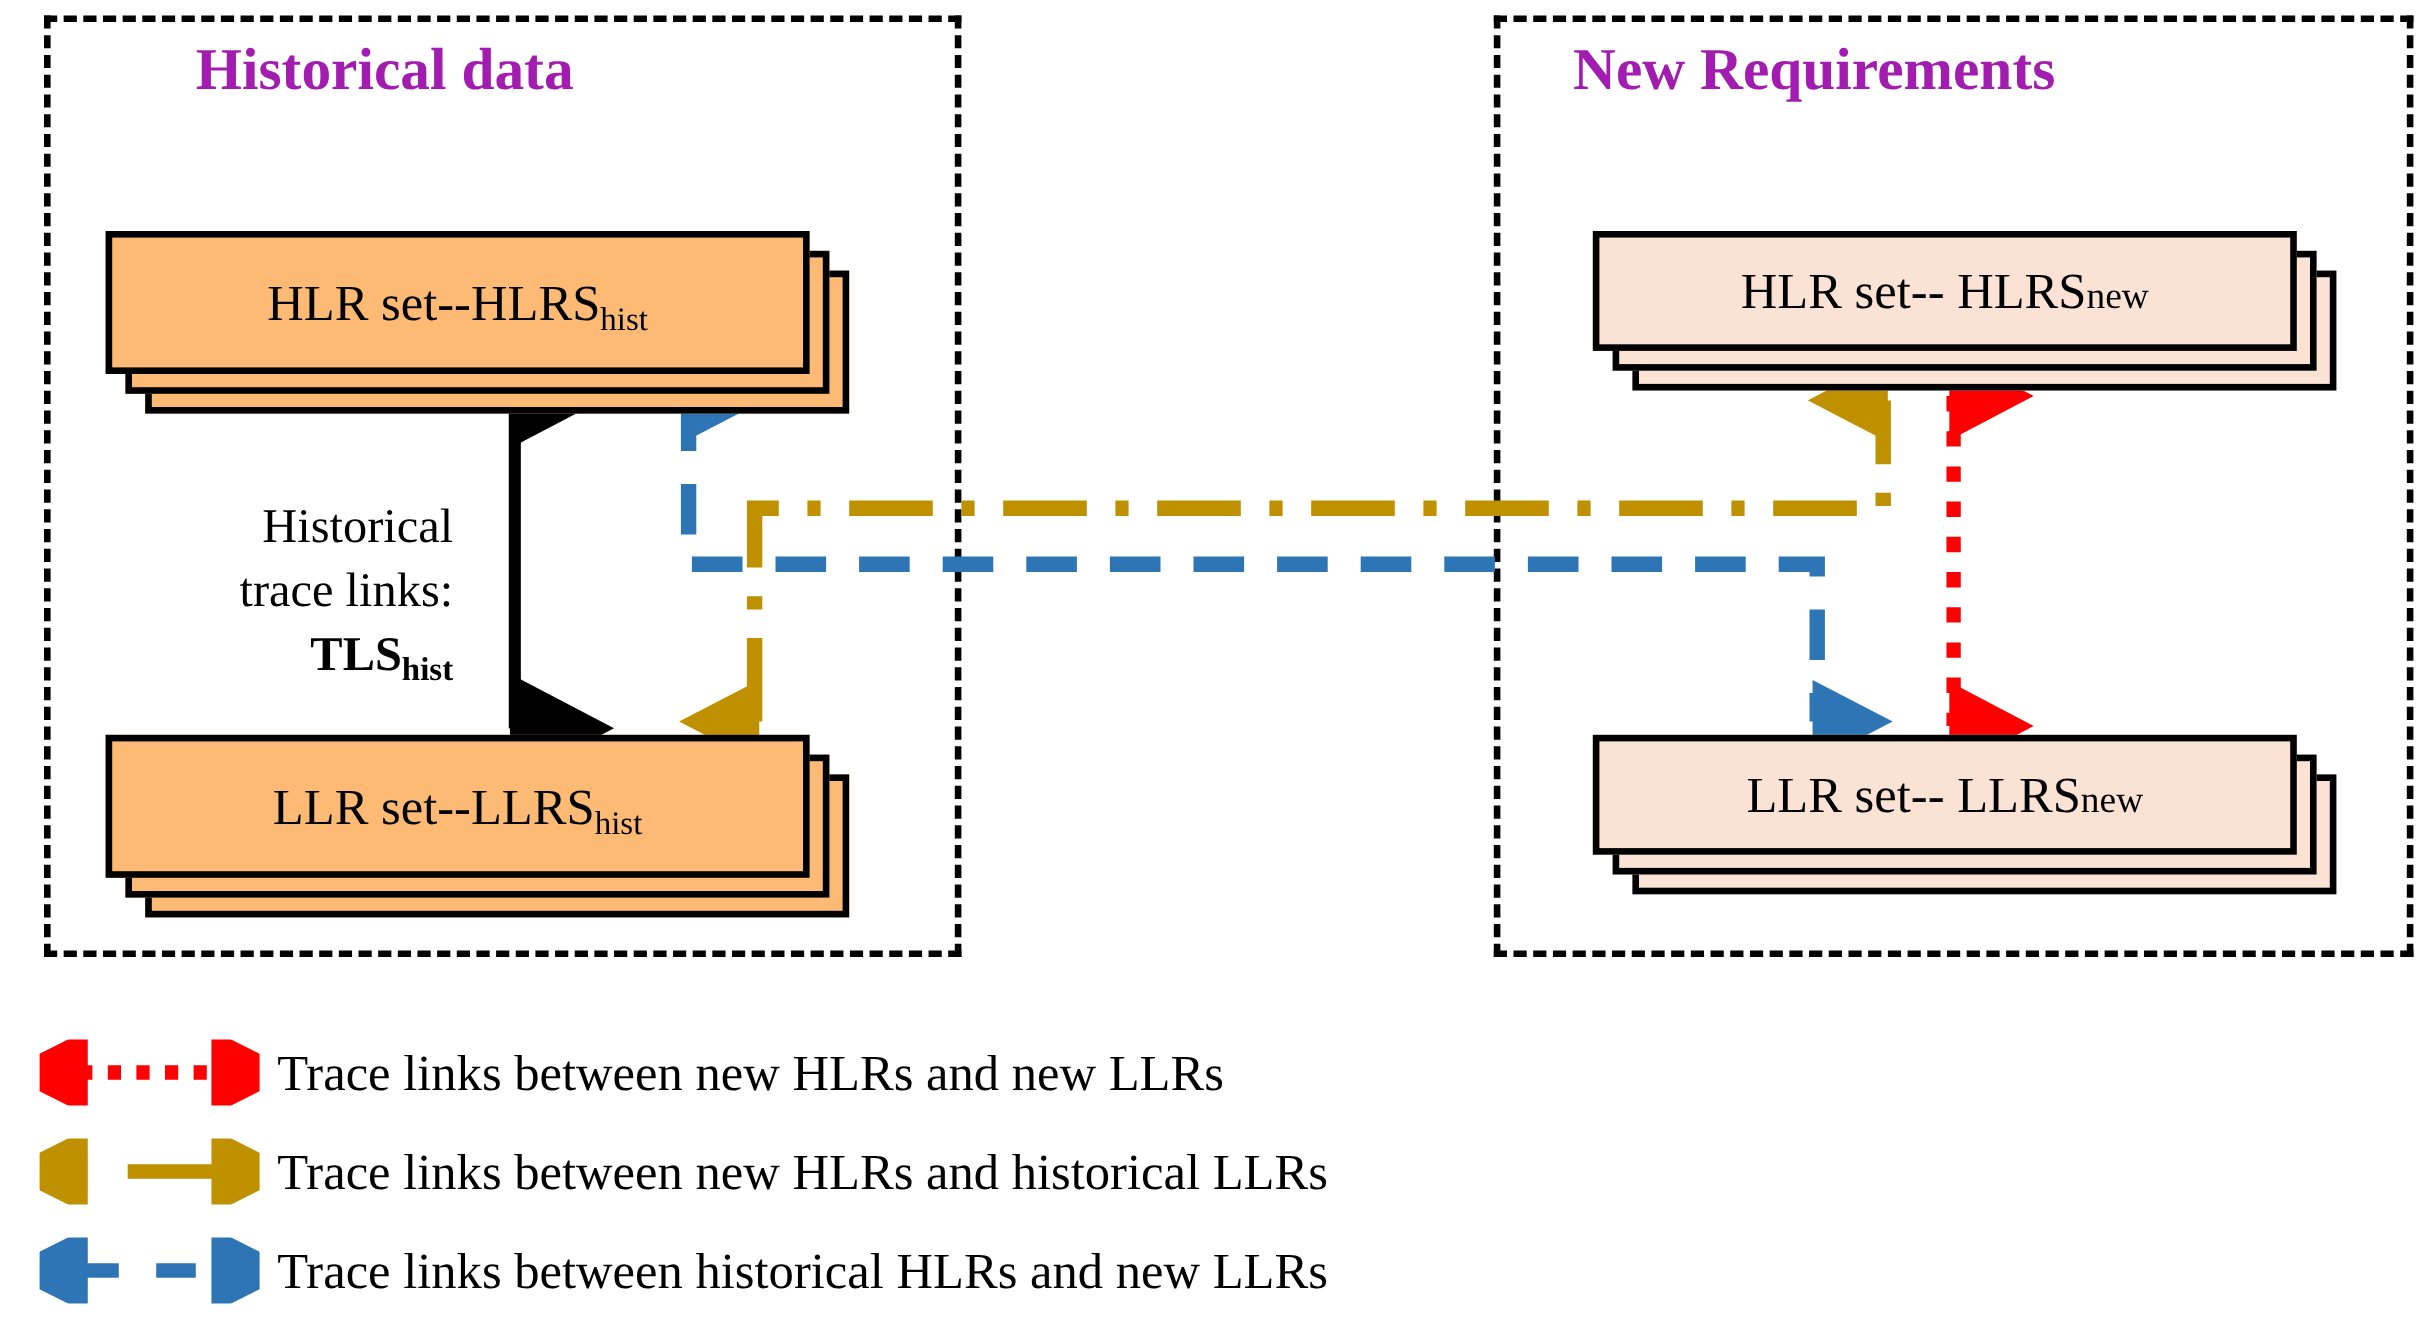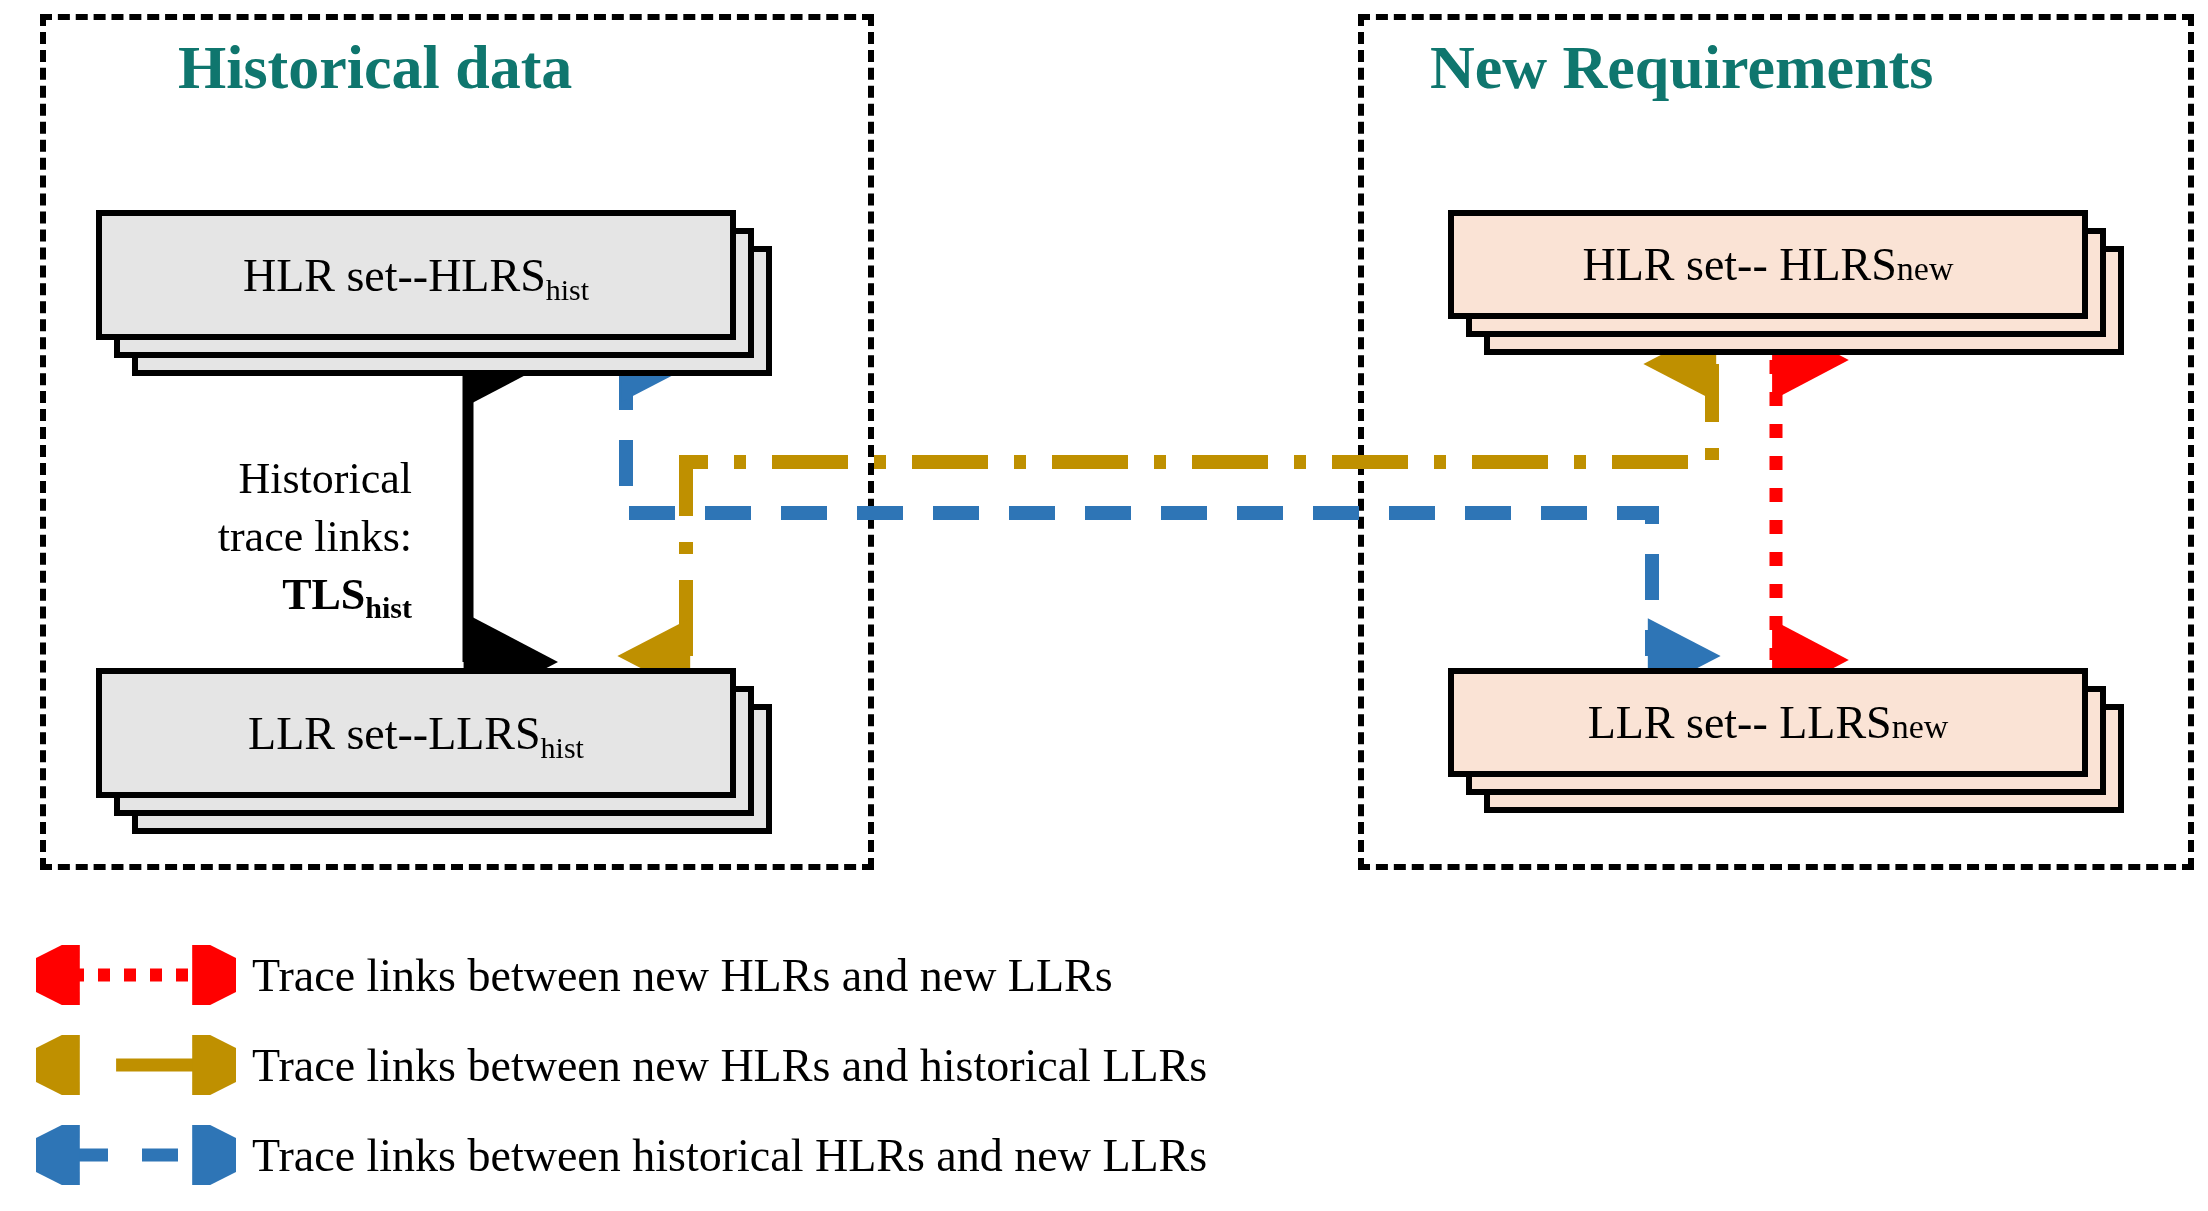--- a/index.html
+++ b/index.html
@@ -6,37 +6,37 @@
   body{width:2208px;height:1211px;position:relative;overflow:hidden;
        font-family:"Liberation Serif","DejaVu Serif",serif;}
   .canvas{position:absolute;inset:0;width:2208px;height:1211px;}
   svg.layer{position:absolute;left:0;top:0;width:2208px;height:1211px;pointer-events:none;}
 
   
   .panel{position:absolute;border:6px dashed #000;box-sizing:border-box;background:transparent;}
   #panel-hist{left:40px;top:14px;width:834px;height:856px;}
   #panel-new{left:1358px;top:14px;width:836px;height:856px;}
 
-  .panel-title{position:absolute;font-weight:bold;font-size:62px;color:#0f766e;
+  .panel-title{position:absolute;font-weight:bold;font-size:54px;color:#a21caf;
                letter-spacing:0px;white-space:nowrap;font-family:"Liberation Serif","DejaVu Serif",serif;}
   #title-hist{left:178px;top:32px;}
   #title-new{left:1430px;top:32px;}
 
   
   .stack{position:absolute;}
   .sheet{position:absolute;border:6px solid #000;box-sizing:border-box;}
   .sheet.s3{left:36px;top:36px;}
   .sheet.s2{left:18px;top:18px;}
   .sheet.s1{left:0;top:0;display:flex;align-items:center;justify-content:center;}
   .sheet-label{font-size:46px;color:#000;white-space:nowrap;
                font-family:"Liberation Serif","DejaVu Serif",serif;}
   .sheet-label sub{font-size:30px;vertical-align:baseline;position:relative;top:9px;}
   .sheet-label .smallnew{font-size:34px;}
 
-  .blue .sheet{background:#e5e5e5;justify-content:center;}
+  .blue .sheet{background:#fdba74;justify-content:center;}
   .peach .sheet{background:#fae3d5;}
 
   #box-hlr-hist{left:96px;top:210px;}
   #box-llr-hist{left:96px;top:668px;}
   #box-hlr-new{left:1448px;top:210px;}
   #box-llr-new{left:1448px;top:668px;}
   #box-hlr-hist .sheet,#box-llr-hist .sheet{width:640px;height:130px;}
   #box-hlr-new .sheet,#box-llr-new .sheet{width:640px;height:109px;}
 
   

